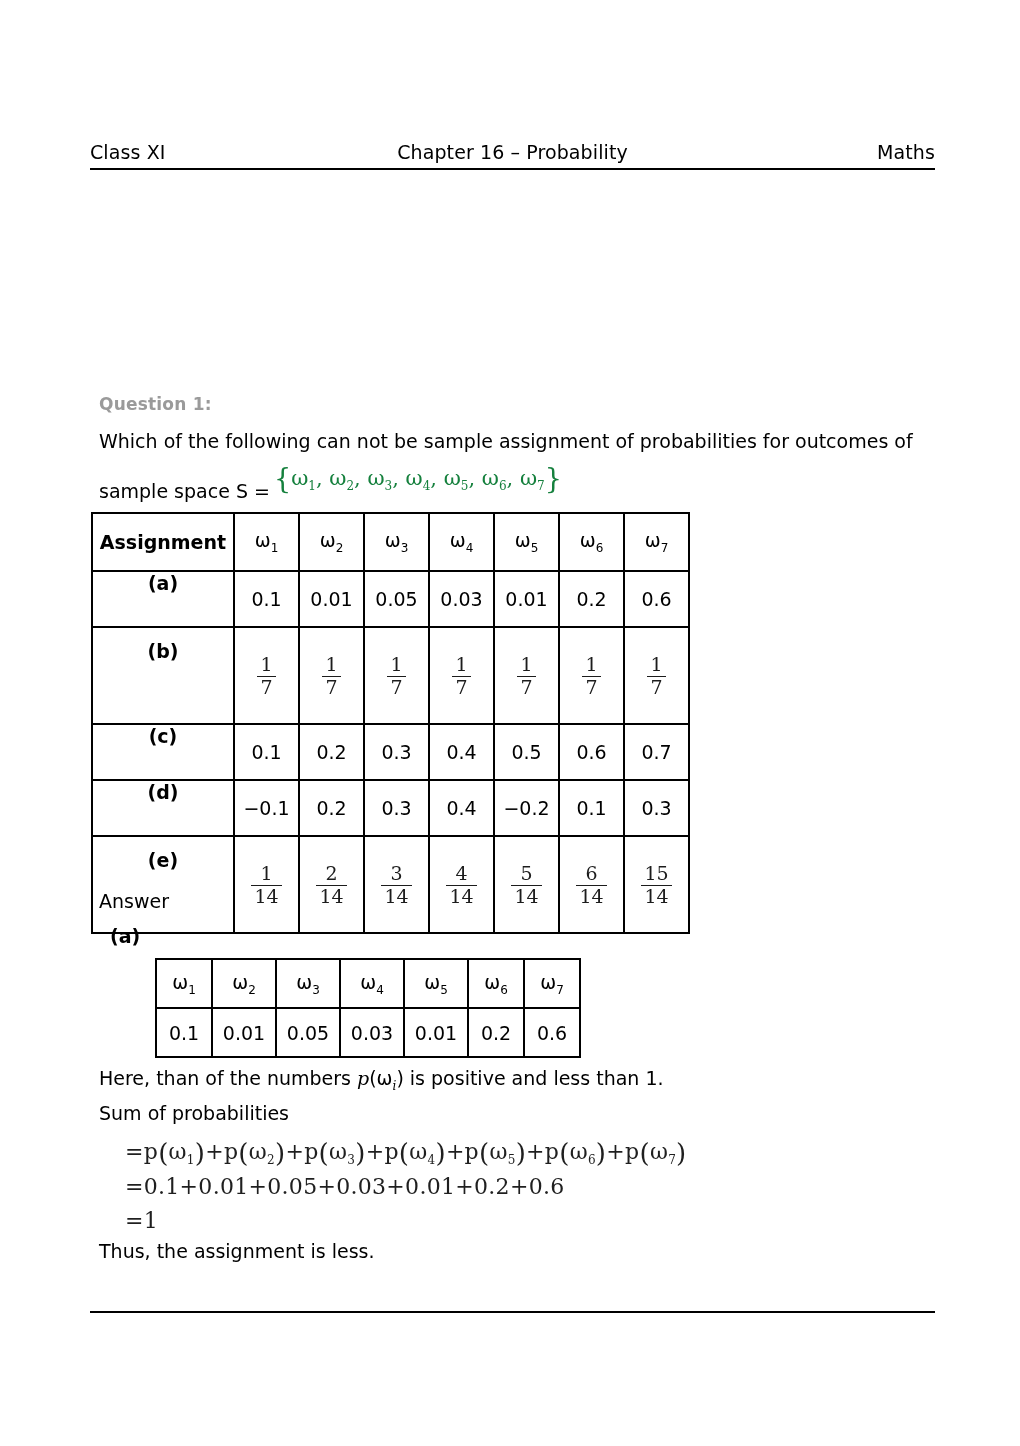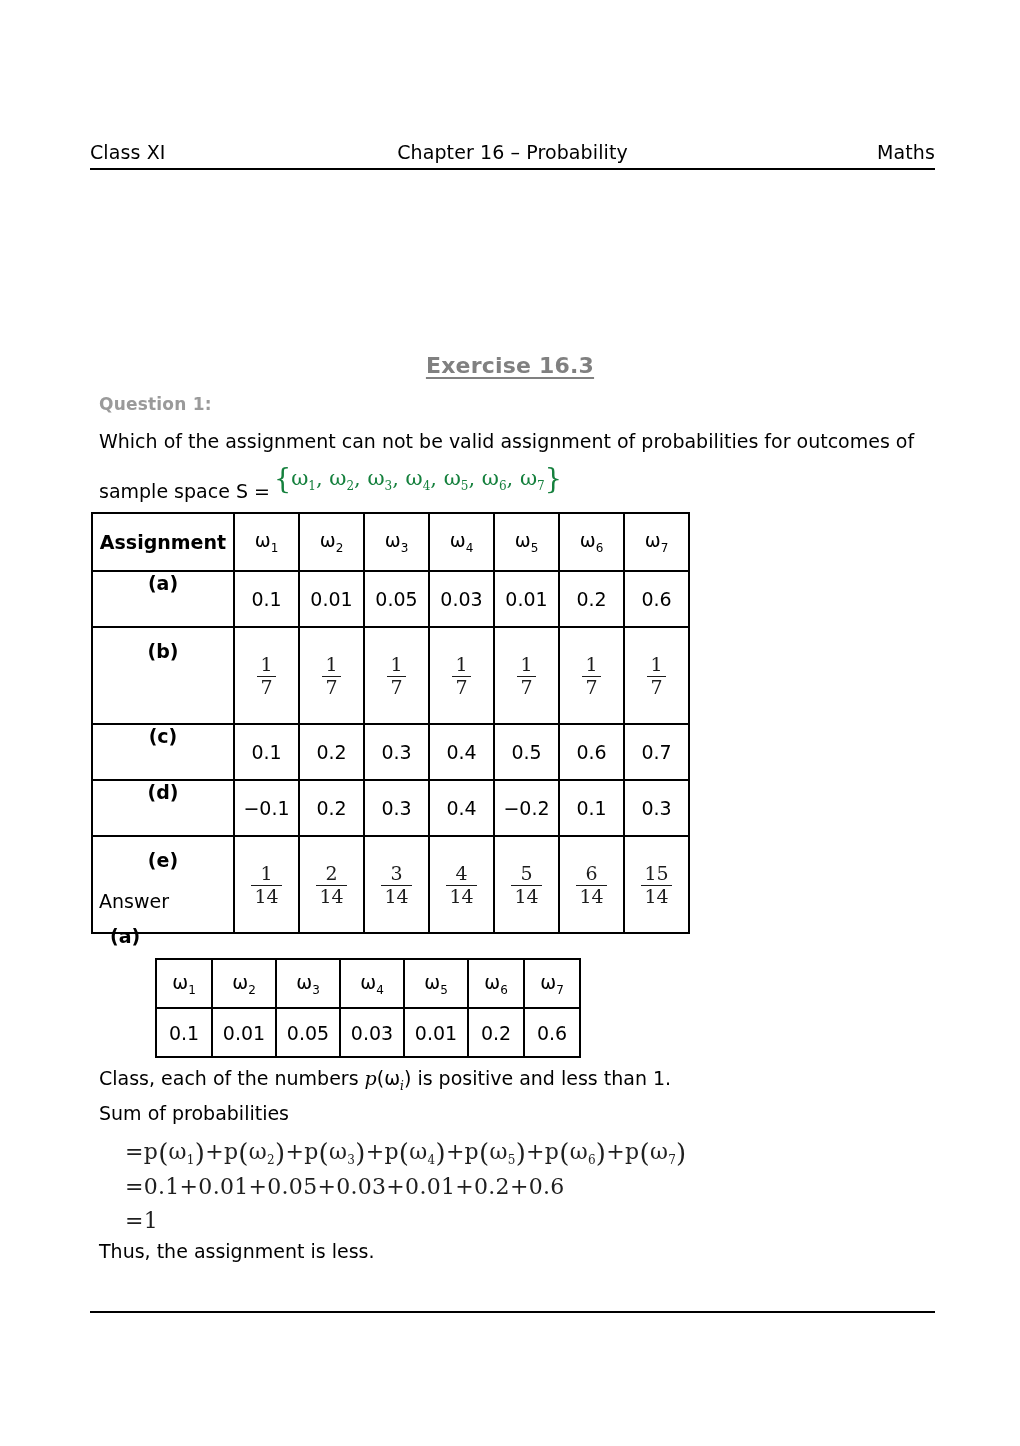--- a/index.html
+++ b/index.html
@@ -244,24 +244,23 @@
 
 <div class="page">
 
   <div class="runhead">
     <span>Class XI</span>
     <span>Maths</span>
     <span class="runhead-center">Chapter 16 – Probability</span>
   </div>
   <div class="runhead-rule"></div>
 
-  <div class="ex-title">Exercise 16.3</div>
 
   <div class="q-label">Question 1:</div>
-  <div class="q-text">Which of the assignment can not be valid assignment of probabilities for outcomes of</div>
+  <div class="q-text">Which of the following can not be sample assignment of probabilities for outcomes of</div>
   <div class="q-text2">sample space S =</div>
   <div class="sample-set">
     <span class="brace">{</span><span class="sset">ω<sub>1</sub>, ω<sub>2</sub>, ω<sub>3</sub>, ω<sub>4</sub>, ω<sub>5</sub>, ω<sub>6</sub>, ω<sub>7</sub></span><span class="brace">}</span>
   </div>
 
   <table class="grid main-table">
     <tbody>
         <tr class="hdr">
           <td class="lbl"><span class="om">Assignment</span></td>
           <td class="val"><span class="om">ω<sub>1</sub></span></td>
@@ -345,21 +344,21 @@
           <td class="w">0.05</td>
           <td class="w">0.03</td>
           <td class="w">0.01</td>
           <td class="c">0.2</td>
           <td class="c">0.6</td>
         </tr>
       </tbody>
   </table>
 
   <div class="line-here">
-    <span>Class, each of the numbers </span><span class="om2"><i>p</i>(ω<sub><i>i</i></sub>)</span><span> is positive and less than 1.</span>
+    <span>Here, than of the numbers </span><span class="om2"><i>p</i>(ω<sub><i>i</i></sub>)</span><span> is positive and less than 1.</span>
   </div>
   <div class="line-sum">Sum of probabilities</div>
 
   <div class="eq eq1">=p<span class="pr">(</span>ω<sub>1</sub><span class="pr">)</span>+p<span class="pr">(</span>ω<sub>2</sub><span class="pr">)</span>+p<span class="pr">(</span>ω<sub>3</sub><span class="pr">)</span>+p<span class="pr">(</span>ω<sub>4</sub><span class="pr">)</span>+p<span class="pr">(</span>ω<sub>5</sub><span class="pr">)</span>+p<span class="pr">(</span>ω<sub>6</sub><span class="pr">)</span>+p<span class="pr">(</span>ω<sub>7</sub><span class="pr">)</span></div>
   <div class="eq eq2">=0.1+0.01+0.05+0.03+0.01+0.2+0.6</div>
   <div class="eq eq3">=1</div>
 
   <div class="line-thus">Thus, the assignment is less.</div>
 
   <div class="foot-rule"></div>

